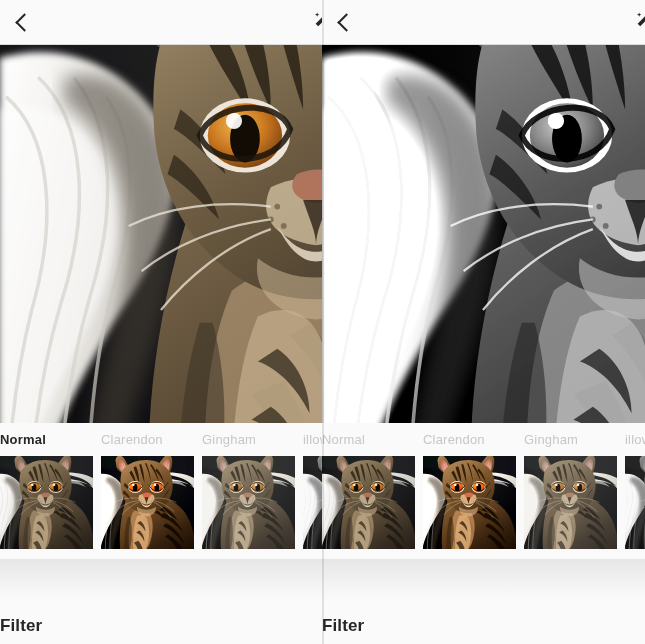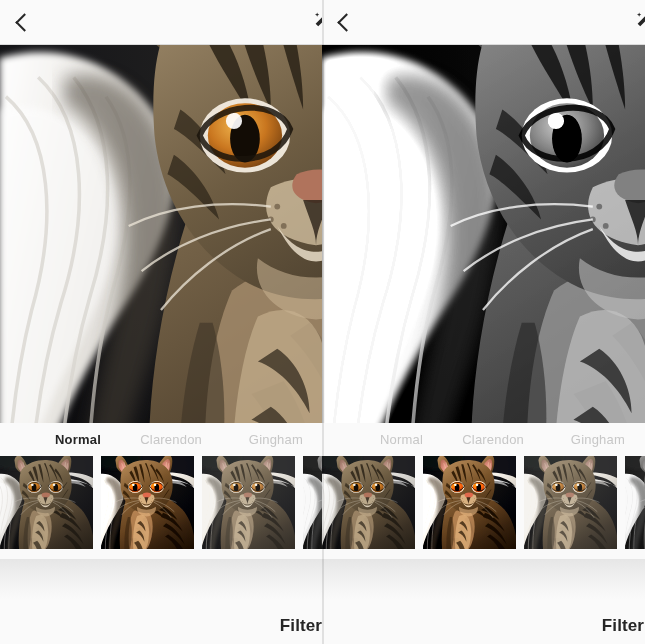--- a/index.html
+++ b/index.html
@@ -70,21 +70,21 @@
   
   .filter-names{
     height:33px;
     background:#fafafa;
     display:flex;align-items:center;
     position:relative;
     overflow:hidden;
   }
   .fname{
     width:101px;flex:0 0 101px;
-    text-align:right;
+    text-align:left;
     font-size:13px;
     color:#c7c7c7;
     letter-spacing:.2px;
     white-space:nowrap;
   }
   .fname.active{color:#262626;font-weight:700;}
 
   
   .thumbs{
     height:103px;
@@ -119,21 +119,21 @@
   
   .tabbar{
     height:87px;
     background:#fafafa;
     display:flex;align-items:flex-start;
     padding-top:17px;
     box-sizing:border-box;
   }
   .tab{
     width:322px;flex:0 0 322px;
-    text-align:right;
+    text-align:left;
     font-size:17px;
     color:#8e8e8e;
     letter-spacing:.1px;
   }
   .tab.active{color:#262626;font-weight:700;}
 
   
   .seam{
     position:absolute;top:0;left:322px;width:2px;height:644px;
     background:rgba(0,0,0,.10);

